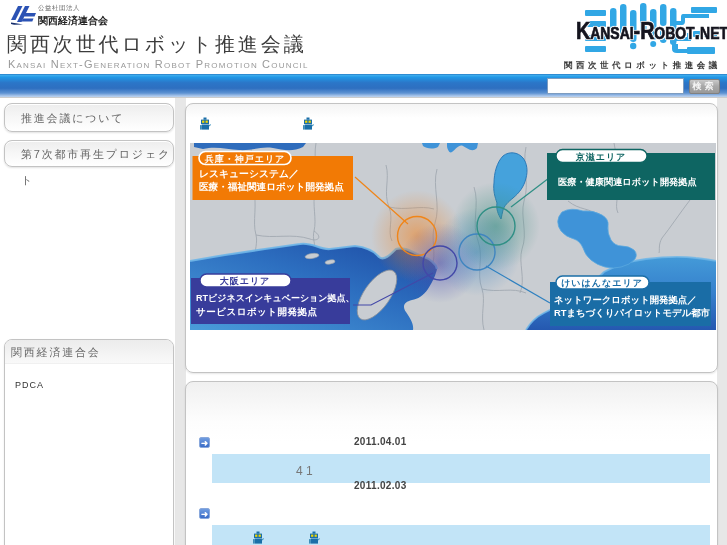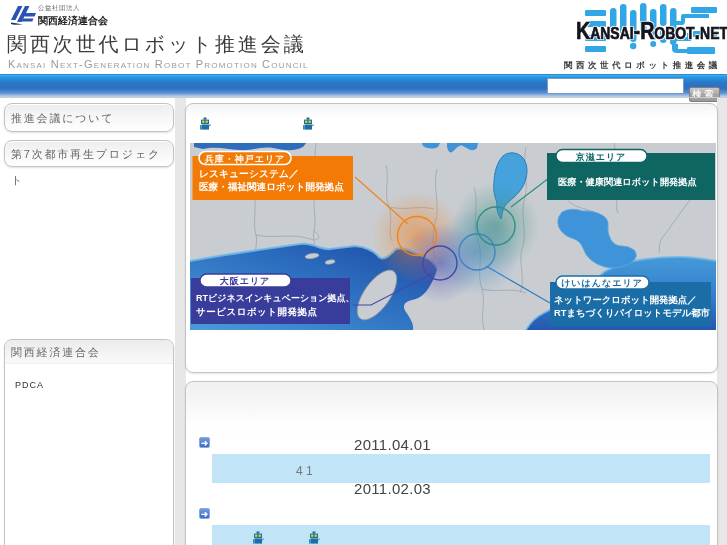--- a/index.html
+++ b/index.html
@@ -24,50 +24,50 @@
 
 
 #bluebar { left:0; top:74px; width:727px; height:23px;
   background:linear-gradient(180deg,#43b0ee 0%,#2198e6 10%,#2b76c8 35%,#2e6fc0 60%,#5d92d2 82%,#9dbde6 93%,#bdd4f0 100%);
   border-top:1px solid #2f8cd2; }
 #search-input { left:547px; top:78px; width:137px; height:16px; background:#fff;
   border:1px solid #7d9cc0; }
 #search-btn { left:689px; top:79px; width:31px; height:15px;
   background:linear-gradient(180deg,#c9c9c9,#a9a9a9 45%,#999999);
   border:1px solid #808080; border-radius:2px; color:#f5f5f5; font-size:9px; font-weight:bold;
-  text-align:center; line-height:13px; letter-spacing:3px;margin-top:8px; }
+  text-align:center; line-height:13px; letter-spacing:3px; }
 
 
 #gapL { left:175px; top:97px; width:11px; height:448px; background:#e7e7e7; }
 #gapR { left:717px; top:97px; width:10px; height:448px; background:#e7e7e7; }
 #barline { left:0; top:97px; width:727px; height:1px; background:#cccccc; }
 
 
 .sbtn { left:4px; width:170px; background:linear-gradient(180deg,#ededed 0%,#f6f6f6 45%,#ffffff 100%);
   border:1px solid #c3c3c3; border-radius:8px; box-shadow:inset 0 1px 0 #fff, 0 1px 2px rgba(0,0,0,0.12);
-  color:#666; font-size:11px; letter-spacing:1.8px; padding-left:6px; }
+  color:#666; font-size:11px; letter-spacing:1.8px; padding-left:16px; }
 #sb1 { top:103px; height:29px; line-height:28px; }
 #sb2 { top:140px; height:27px; line-height:26px; }
 .spanel { left:4px; width:170px; background:#fff; border:1px solid #c3c3c3; border-radius:8px; overflow:hidden; box-shadow:0 1px 2px rgba(0,0,0,0.10); }
 #sp1 { top:175px; height:156px; }
 #sp2 { top:339px; height:216px; }
 .sphead { height:24px; line-height:24px; background:linear-gradient(180deg,#ececec,#f9f9f9);
   color:#666; font-size:11px; letter-spacing:1.8px; padding-left:6px; border-bottom:1px solid #f0f0f0; }
 #pdca { left:15px; top:380px; font-size:9px; color:#333; letter-spacing:1px; }
 
 
 .mpanel { left:185px; width:533px; background:#fff; border:1px solid #c3c3c3; border-radius:8px; box-shadow:0 1px 2px rgba(0,0,0,0.10); }
 #mp1 { top:103px; height:270px; background:linear-gradient(180deg,#f4f4f4 0%,#ffffff 14px); }
 #mp2 { top:381px; height:174px; background:linear-gradient(180deg,#f0f0f0 0%,#fdfdfd 40px,#ffffff 60px); }
 
 .roboticon { width:12px; height:13px; }
 .arrowicon { width:11px; height:11px; background:linear-gradient(180deg,#6f9ce0,#3a6cc8);
   border:1px solid #89a8dc; border-radius:2px; color:#fff; font-size:8.5px; font-weight:bold;
   text-align:center; line-height:10px; }
-.ndate { font-size:15px; font-weight:normal; color:#444; letter-spacing:0.3px; }
+.ndate { font-size:10px; font-weight:bold; color:#444; letter-spacing:0.3px; }
 .nbar { left:212px; width:498px; height:29px; background:#c2e4f7; }
 </style>
 </head>
 <body>
 <div id="page">
 
   <svg id="kanrenmark" class="abs" viewBox="0 0 26 21">
     <path d="M0,15 L7,1 L11.5,1 L4.5,15 Z" fill="#2b52b4"></path>
     <path d="M6,17 L14,1 L18.5,1 L15,8 L25,8 L23.5,11.5 L13.3,11.5 L10.5,17 Z" fill="#2b52b4"></path>
     <path d="M12,13.5 L22.5,13.5 L21.3,16.5 L10.5,16.5 Z" fill="#2b52b4"></path>

